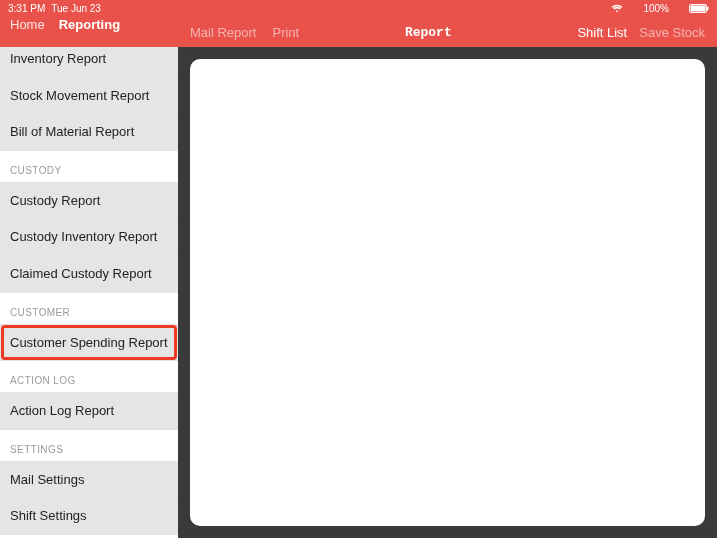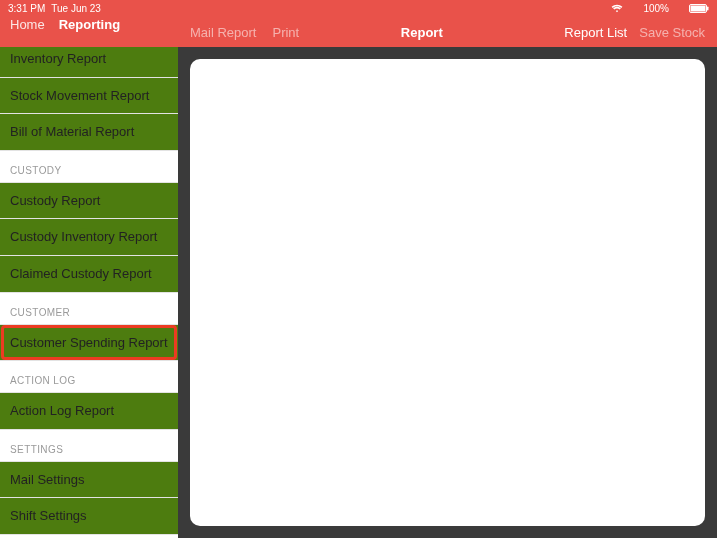--- a/index.html
+++ b/index.html
@@ -44,21 +44,21 @@
     color: #9a9a9a;
     padding: 14px 10px 6px 10px;
     border-bottom: 1px solid #e3e3e3;
     background: #fff;
   }
   .list-item {
     font-size: 13px;
     color: #222;
     padding: 10px 10px;
     border-bottom: 1px solid #e3e3e3;
-    background: #4d7c0f;
+    background: #e5e5e5;
     line-height: 1.2;
   }
   .list-item.first-cut { padding-top: 4px; }
   .list-item.highlight {
     position: relative;
   }
   .highlight-box {
     position: absolute;
     left: 1px; right: 1px; top: 0; bottom: 0;
     border: 3px solid #ec3b22;
@@ -72,21 +72,21 @@
     height: 30px;
     background: #e9524a;
     display: flex;
     align-items: center;
     padding: 0 12px;
     font-size: 13px;
     color: #fff;
   }
   .main-header .left-actions { display: flex; gap: 16px; }
   .main-header .left-actions span { color: rgba(255,255,255,0.55); }
-  .main-header .title { flex: 1; text-align: center; font-weight: 600; margin-left: -20px; }
+  .main-header .title { flex: 1; text-align: center; font-weight: 600; margin-left: -20px; font-family: Liberation Mono, monospace; }
   .main-header .right-actions { display: flex; gap: 12px; }
   .main-header .right-actions .active { color: #fff; }
   .main-header .right-actions .disabled { color: rgba(255,255,255,0.55); }
 
   .canvas-wrap { flex: 1; padding: 12px; background: #3a3a3a; }
   .canvas {
     width: 100%; height: 100%;
     background: #fff;
     border-radius: 10px;
   }
@@ -168,21 +168,21 @@
   </div>
 
   <div class="main">
     <div class="main-header">
       <div class="left-actions">
         <span>Mail Report</span>
         <span>Print</span>
       </div>
       <div class="title">Report</div>
       <div class="right-actions">
-        <span class="active">Report List</span>
+        <span class="active">Shift List</span>
         <span class="disabled">Save Stock</span>
       </div>
     </div>
     <div class="canvas-wrap">
       <div class="canvas"></div>
     </div>
   </div>
 </div>
 
 </body></html>

